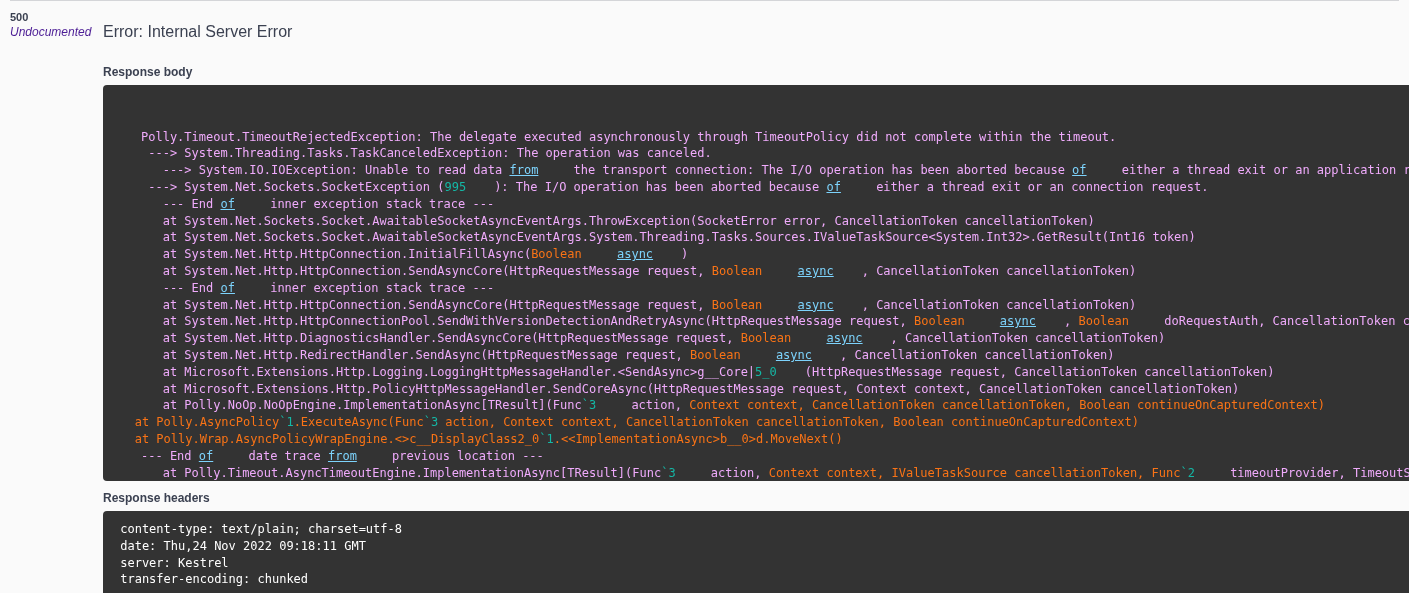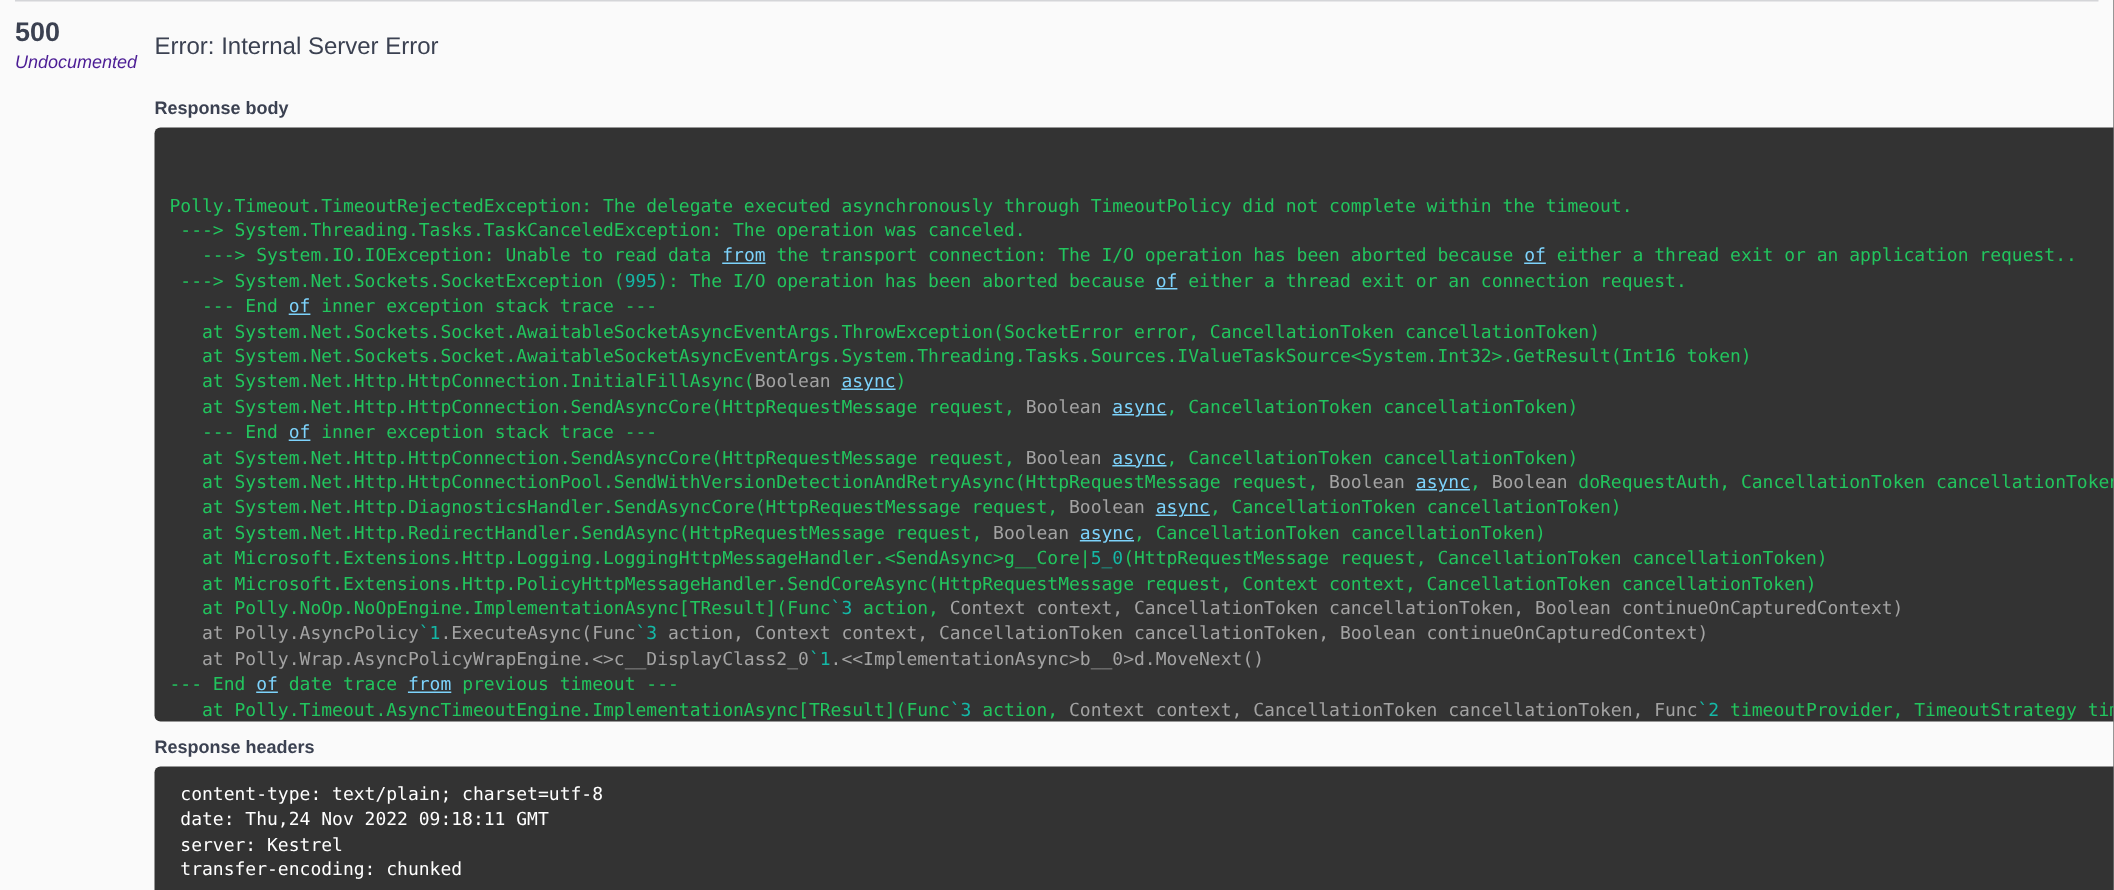--- a/index.html
+++ b/index.html
@@ -7,42 +7,42 @@
     font-family: -apple-system, BlinkMacSystemFont, "Segoe UI", sans-serif;
     background: #fafafa;
     width: 1409px;
     font-size: 14px;
     color: #3b4151;
   }
   .container { padding: 0 10px; }
   .divider { border-top: 1px solid rgba(59,65,81,0.2); margin-bottom: 4px; }
   .row { display: flex; }
   .status-col { width: 93px; flex-shrink: 0; padding-top: 6px; }
-  .status-code { font-size: 18px; font-weight: 600; color: #3b4151; }
+  .status-code { font-size: 11px; font-weight: 600; color: #3b4151; }
   .undocumented { font-size: 12px; font-style: italic; color: #4c1d95; margin-top: 2px; }
   .main-col { flex: 1; padding-top: 18px; }
   .error-title { font-size: 16px; font-weight: 400; color: #3b4151; margin-bottom: 24px; }
   .section-heading { font-size: 12px; font-weight: 600; color: #3b4151; margin-bottom: 6px; margin-top: 10px;}
   .code-block {
     background: #333333;
     color: #ffffff;
     font-family: Consolas, Monaco, monospace;
     font-size: 12px;
     line-height: 1.4;
     padding: 10px;
     border-radius: 4px;
     white-space: pre;
     overflow-x: hidden;
     position: relative;
   }
   .trace-block { height: 396px; overflow-y: hidden; position: relative; }
-  .t-white { color: #22c55e; }
+  .t-white { color: #f0abfc; margin-left: 28px; }
   .t-red { color: #7dd3fc; text-decoration: underline; }
   .t-orange { color: #14b8a6; }
-  .t-green { color: #a3a3a3; }
+  .t-green { color: #f97316; }
 </style>
 </head>
 <body>
 
 <div class="container">
   <div class="divider"></div>
   <div class="row">
     <div class="status-col">
       <div class="status-code">500</div>
       <div class="undocumented">Undocumented</div>
@@ -64,22 +64,22 @@
 <span class="t-white">   --- End </span><span class="t-red">of</span><span class="t-white"> inner exception stack trace ---</span>
 <span class="t-white">   at System.Net.Http.HttpConnection.SendAsyncCore(HttpRequestMessage request, </span><span class="t-green">Boolean</span><span class="t-white"> </span><span class="t-red">async</span><span class="t-white">, CancellationToken cancellationToken)</span>
 <span class="t-white">   at System.Net.Http.HttpConnectionPool.SendWithVersionDetectionAndRetryAsync(HttpRequestMessage request, </span><span class="t-green">Boolean</span><span class="t-white"> </span><span class="t-red">async</span><span class="t-white">, </span><span class="t-green">Boolean</span><span class="t-white"> doRequestAuth, CancellationToken cancellationToken)</span>
 <span class="t-white">   at System.Net.Http.DiagnosticsHandler.SendAsyncCore(HttpRequestMessage request, </span><span class="t-green">Boolean</span><span class="t-white"> </span><span class="t-red">async</span><span class="t-white">, CancellationToken cancellationToken)</span>
 <span class="t-white">   at System.Net.Http.RedirectHandler.SendAsync(HttpRequestMessage request, </span><span class="t-green">Boolean</span><span class="t-white"> </span><span class="t-red">async</span><span class="t-white">, CancellationToken cancellationToken)</span>
 <span class="t-white">   at Microsoft.Extensions.Http.Logging.LoggingHttpMessageHandler.&lt;SendAsync&gt;g__Core|</span><span class="t-orange">5_0</span><span class="t-white">(HttpRequestMessage request, CancellationToken cancellationToken)</span>
 <span class="t-white">   at Microsoft.Extensions.Http.PolicyHttpMessageHandler.SendCoreAsync(HttpRequestMessage request, Context context, CancellationToken cancellationToken)</span>
 <span class="t-white">   at Polly.NoOp.NoOpEngine.ImplementationAsync[TResult](Func</span><span class="t-orange">`3</span><span class="t-white"> action, </span><span class="t-green">Context context, CancellationToken cancellationToken, Boolean continueOnCapturedContext)</span>
 <span class="t-green">   at Polly.AsyncPolicy</span><span class="t-orange">`1</span><span class="t-green">.ExecuteAsync(Func</span><span class="t-orange">`3</span><span class="t-green"> action, Context context, CancellationToken cancellationToken, Boolean continueOnCapturedContext)</span>
 <span class="t-green">   at Polly.Wrap.AsyncPolicyWrapEngine.&lt;&gt;c__DisplayClass2_0</span><span class="t-orange">`1</span><span class="t-green">.&lt;&lt;ImplementationAsync&gt;b__0&gt;d.MoveNext()</span>
-<span class="t-white">--- End </span><span class="t-red">of</span><span class="t-white"> date trace </span><span class="t-red">from</span><span class="t-white"> previous timeout ---</span>
-<span class="t-white">   at Polly.Timeout.AsyncTimeoutEngine.ImplementationAsync[TResult](Func</span><span class="t-orange">`3</span><span class="t-white"> action, </span><span class="t-green">Context context, CancellationToken cancellationToken, Func</span><span class="t-orange">`2</span><span class="t-white"> timeoutProvider, TimeoutStrategy timeoutStrategy, Func</span>
+<span class="t-white">--- End </span><span class="t-red">of</span><span class="t-white"> date trace </span><span class="t-red">from</span><span class="t-white"> previous location ---</span>
+<span class="t-white">   at Polly.Timeout.AsyncTimeoutEngine.ImplementationAsync[TResult](Func</span><span class="t-orange">`3</span><span class="t-white"> action, </span><span class="t-green">Context context, IValueTaskSource cancellationToken, Func</span><span class="t-orange">`2</span><span class="t-white"> timeoutProvider, TimeoutStrategy timeoutStrategy, Func</span>
 
 
 
 
 </div>
         
         
       </div>
 
       <div class="section-heading">Response headers</div>

